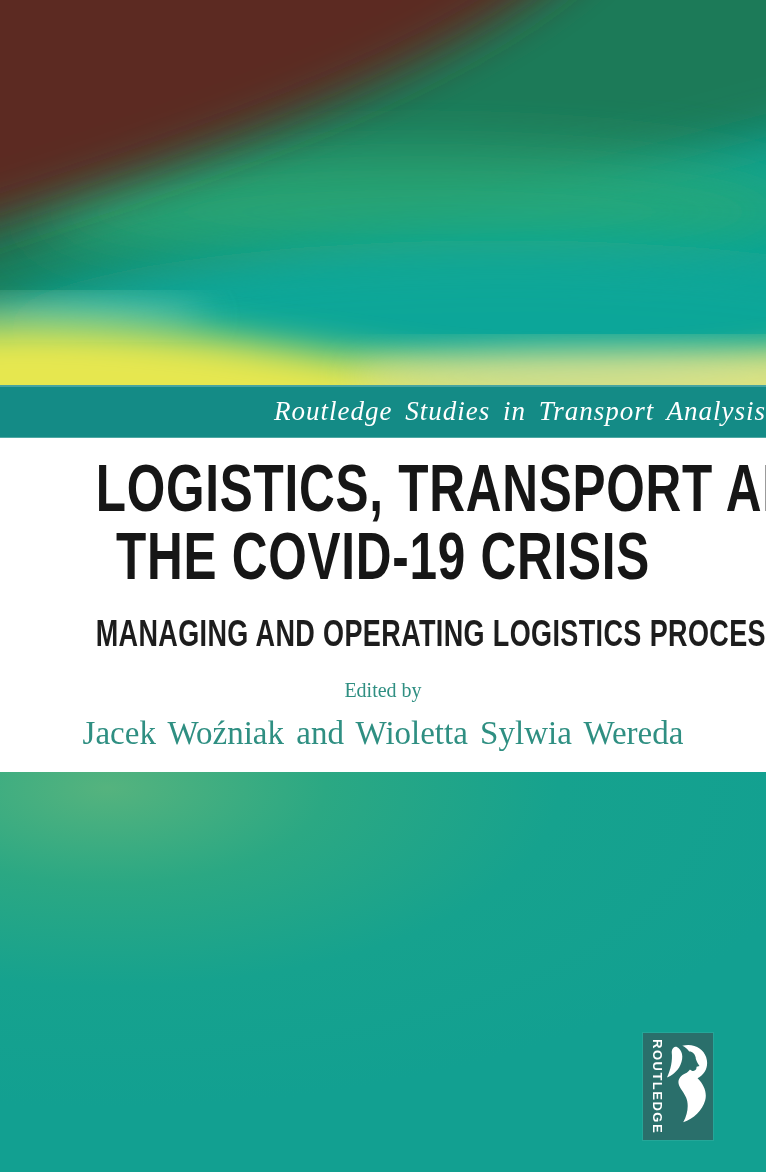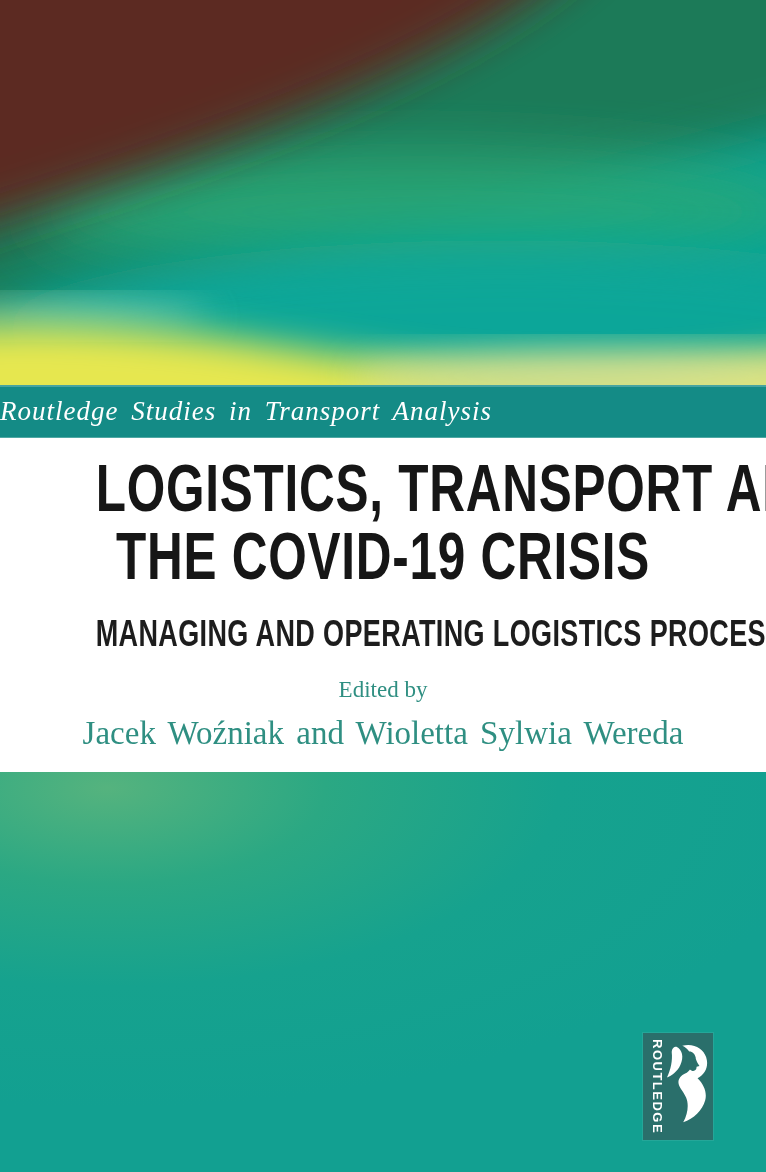--- a/index.html
+++ b/index.html
@@ -25,21 +25,21 @@
   .art-teal2  { fill: var(--art-teal-bright, #08a79a); }
   .art-seafoam{ fill: var(--art-seafoam, #9fd9c0); }
   .art-yellow { fill: var(--art-yellow, #e6e74f); }
   .art-pale   { fill: var(--art-pale-yellow, #dfe394); }
   
   .series-band {
     position: absolute; top:385px; left:0;
     width:766px; height:53px;
     background: var(--series-band, #148b86);
     box-shadow: inset 0 2px 0 rgba(255,255,255,.22), inset 0 -1px 0 rgba(255,255,255,.25);
-    display:flex; align-items:center; justify-content:flex-start;
+    display:flex; align-items:center; justify-content:flex-end;
   }
   .series-title {
     color: var(--series-text, #ffffff);
     font-family: "Liberation Serif", serif;
     font-style: italic;
     font-size: 27px;
     letter-spacing: 1px;
     word-spacing: 5px;
   }
   
@@ -68,21 +68,21 @@
     line-height:40px;
     letter-spacing:0.5px;
     color: var(--subtitle-text, #1d1d1d);
     white-space:nowrap;
     transform: scaleX(0.75);
     transform-origin: 50% 50%;
   }
   .edited-by {
     margin-top:20px;
     font-family:"Liberation Serif", serif;
-    font-size:23px;
+    font-size:20px;
     line-height:32px;
     color: var(--editor-text, #2f8f82);
   }
   .editors {
     margin-top:8px;
     font-family:"Liberation Serif", serif;
     font-size:33px;
     line-height:38px;
     word-spacing:4px;
     color: var(--editor-text, #2f8f82);

